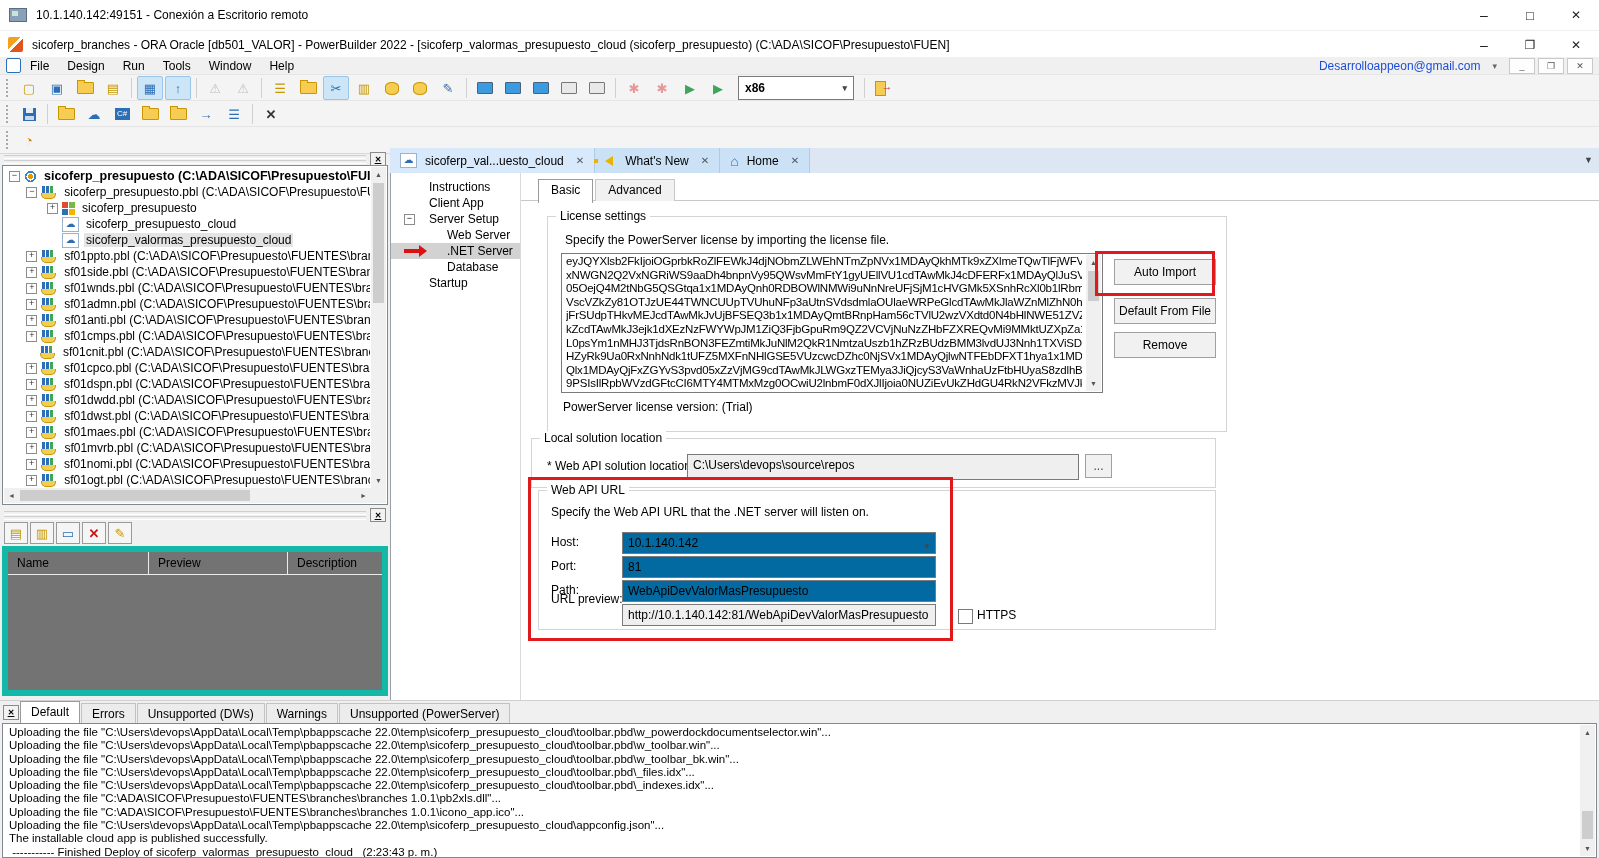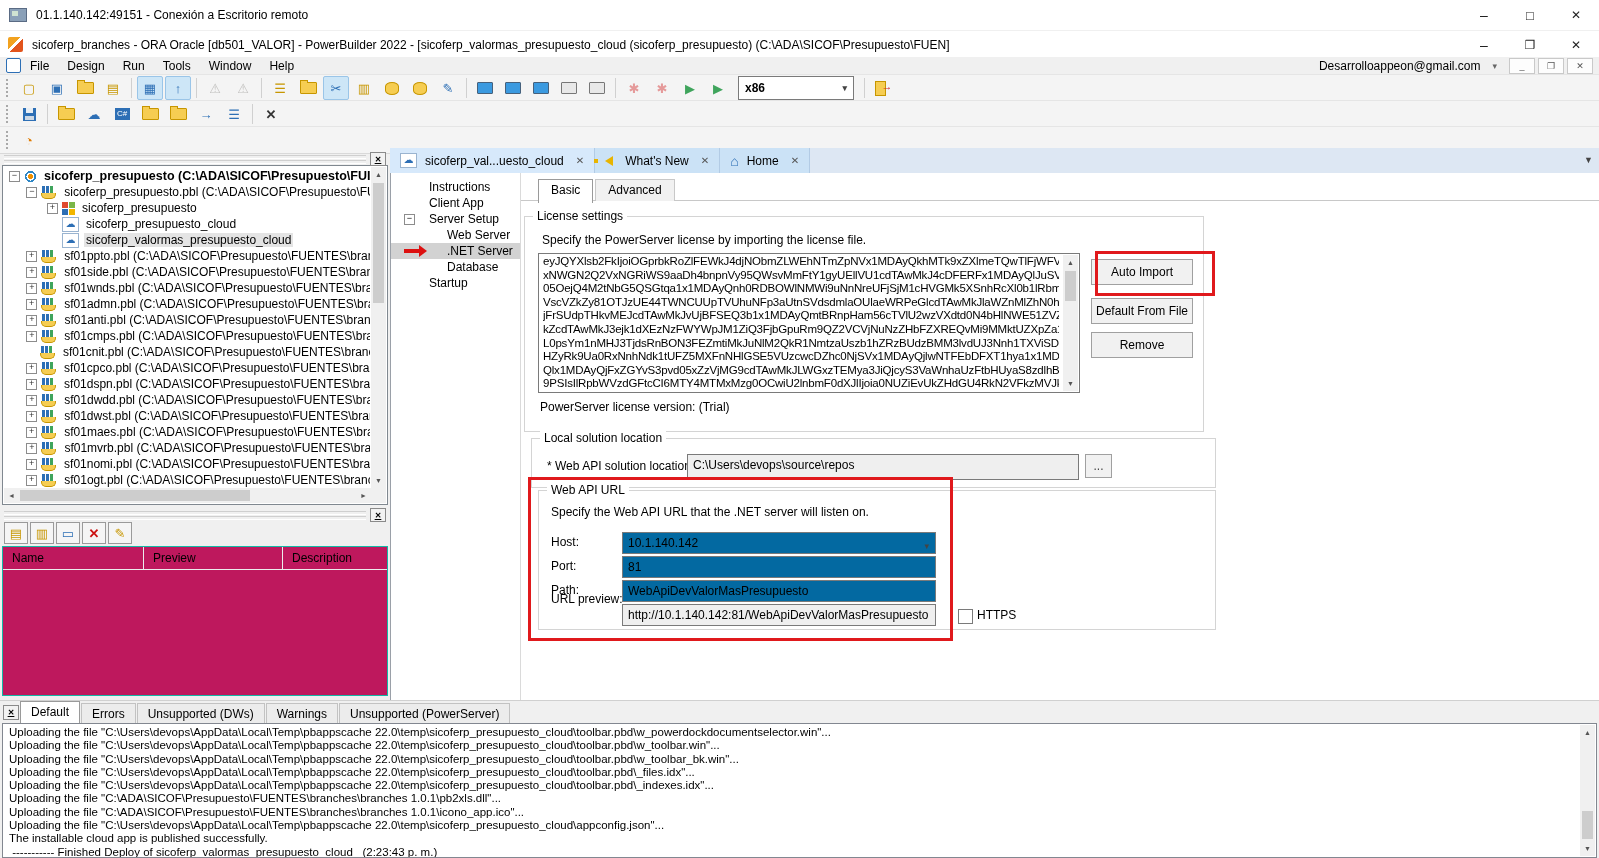--- a/index.html
+++ b/index.html
@@ -19,21 +19,21 @@
   .wbtn-close::before{content:"✕"}
   .rdp-ico{width:16px;height:12px;margin-left:9px;background:#8aa0b8;border:1px solid #5a6b84;position:relative}
   .rdp-ico::after{content:"";position:absolute;left:2px;top:2px;width:6px;height:5px;background:#cfe3d2}
   .pb-ico{width:15px;height:15px;margin-left:8px;border-radius:2px;
           background:linear-gradient(135deg,#f2a21f 0 42%,#fff 42% 56%,#e2541c 56%)}
 
   
   .menu-bar{position:absolute;left:0;top:57px;right:0;height:17px;background:#f0f0f0;display:flex;align-items:center}
   .menu-ico{width:13px;height:13px;margin-left:6px;border:1px solid #2d6fb5;background:#fff;border-radius:2px}
   .menu-item{padding:1px 9px}
-  .account{margin-left:auto;color:#000000}
+  .account{margin-left:auto;color:#1d4ed8}
   .caret-down{color:#666;font-size:9px;padding:0 12px}
   .caret-down::before{content:"▾"}
   .mini-btn{width:24px;height:14px;margin-right:3px;border:1px solid #c9c9c9;background:#fdfdfd;color:#555;
             font-size:9px;display:flex;align-items:center;justify-content:center}
 
   
   .toolbar{position:absolute;left:0;right:0;background:#f4f4f4;border-top:1px solid #e5e5e5;display:flex;align-items:center;padding-left:4px}
   .toolbar::before{content:"";width:0;height:18px;margin:0 7px 0 2px;border-left:2px dotted #a9a9a9}
   #toolbar1{top:74px;height:26px}
   #toolbar2{top:100px;height:26px}
@@ -102,21 +102,21 @@
   .sb-btn{position:absolute;width:15px;height:15px;color:#555;font-size:7px;display:flex;align-items:center;justify-content:center}
   .sb-up::before{content:"▲"} .sb-down::before{content:"▼"}
   .sb-left::before{content:"◄"} .sb-right::before{content:"►"}
   .sb-thumb{position:absolute;background:#cdcdcd}
   .sbcorner{position:absolute;right:1px;bottom:1px;width:15px;height:15px;background:#f0f0f0}
 
   
   .clip-toolbar{position:absolute;left:2px;top:14px;height:22px;display:flex}
   .cbtn{width:22px;height:20px;border:1px solid #9a9a9a;background:#f5f5f5;margin-right:2px;
         display:flex;align-items:center;justify-content:center}
-  .clip-box{position:absolute;left:0;right:0;top:38px;bottom:2px;border:1px solid #14b8a6;background:#be185d}
+  .clip-box{position:absolute;left:0;right:0;top:38px;bottom:2px;border:6px solid #14b8a6;background:#737373}
   .clip-header{height:22px;display:flex;align-items:center;border-bottom:1px solid #ececec}
   .clip-col{padding-left:9px;border-right:1px solid #ececec;height:100%;display:flex;align-items:center}
   .clip-col.c0{width:131px}.clip-col.c1{width:129px}.clip-col.c2{flex:1;border-right:none}
 
   
   #tabstrip{position:absolute;left:390px;top:148px;right:0;height:25px;background:#dde7f3;
             border-bottom:1px solid #c3d2e4;display:flex;align-items:stretch}
   .dtab{display:flex;align-items:center;padding:0 10px;background:#cbe2f6;border-right:1px solid #b2cbe5}
   .dtab.active{background:#d7e9fb}
   .dtab .lbl{margin:0 8px}
@@ -141,21 +141,21 @@
                     border-top:6px solid transparent;border-bottom:6px solid transparent}
 
   .main{position:absolute;left:130px;top:0;right:0;bottom:0}
   .subtabs{position:absolute;left:0;top:6px;right:0;height:22px;border-bottom:1px solid #c8c8c8;display:flex;padding-left:17px;box-sizing:border-box}
   .stab{padding:3px 12px 0 12px;border:1px solid #c8c8c8;border-bottom:none;background:#f1f1f1;margin-right:2px;height:18px}
   .stab.active{background:#fff;border-color:#9a9a9a;margin-bottom:-1px;height:20px}
 
   .group{position:absolute;border:1px solid #d4d4d4}
   .group-label{position:absolute;top:-8px;left:8px;background:#fff;padding:0 4px}
 
-  #grp-license{left:3px;top:43px;width:678px;height:214px}
+  #grp-license{left:26px;top:43px;width:678px;height:214px}
   .lic-hint{position:absolute;left:17px;top:16px}
   .lic-box{position:absolute;left:13px;top:36px;width:542px;height:140px;border:1px solid #7a7a7a;background:#fff;overflow:hidden;box-sizing:border-box}
   .lic-text{position:absolute;left:4px;top:1px;right:20px;bottom:0;font-size:11.5px;line-height:13.6px;
             white-space:pre;overflow:hidden;letter-spacing:-0.2px}
   .lic-btn{position:absolute;left:566px;width:102px;height:26px;background:#f1f1f1;border:1px solid #a0a0a0;
            text-align:center;line-height:24px;box-sizing:border-box}
   #lic-btn-0{top:42px}#lic-btn-1{top:81px}#lic-btn-2{top:115px}
   .lic-version{position:absolute;left:15px;top:183px}
 
   #grp-solution{left:10px;top:265px;width:683px;height:48px}
@@ -191,21 +191,21 @@
   .log-box{position:absolute;left:2px;right:2px;top:22px;bottom:1px;background:#fff;border:1px solid #828790;overflow:hidden}
   .log-lines{position:absolute;left:6px;top:2px;right:20px;bottom:0;font-size:11.5px;line-height:13.3px;white-space:pre;overflow:hidden}
 </style>
 </head>
 <body>
 
 <div id="app">
 
   <div class="rdp-bar">
     <span class="rdp-ico"></span>
-    <span class="bar-title nowrap">01.1.140.142:49151 - Conexión a Escritorio remoto</span>
+    <span class="bar-title nowrap">10.1.140.142:49151 - Conexión a Escritorio remoto</span>
     <div class="win-controls">
       <span class="wbtn wbtn-min"></span>
       <span class="wbtn wbtn-max"></span>
       <span class="wbtn wbtn-close"></span>
     </div>
   </div>
 
   <div class="app-bar">
     <span class="pb-ico"></span>
     <span class="bar-title nowrap">sicoferp_branches - ORA Oracle [db501_VALOR]  - PowerBuilder 2022 - [sicoferp_valormas_presupuesto_cloud (sicoferp_presupuesto) (C:\ADA\SICOF\Presupuesto\FUEN]</span>

